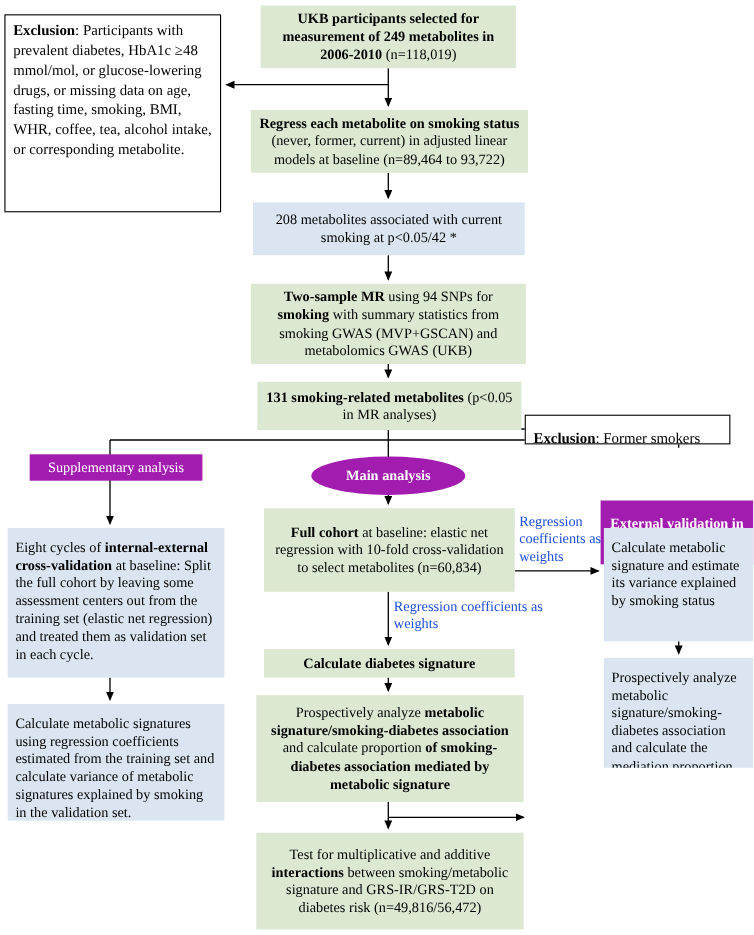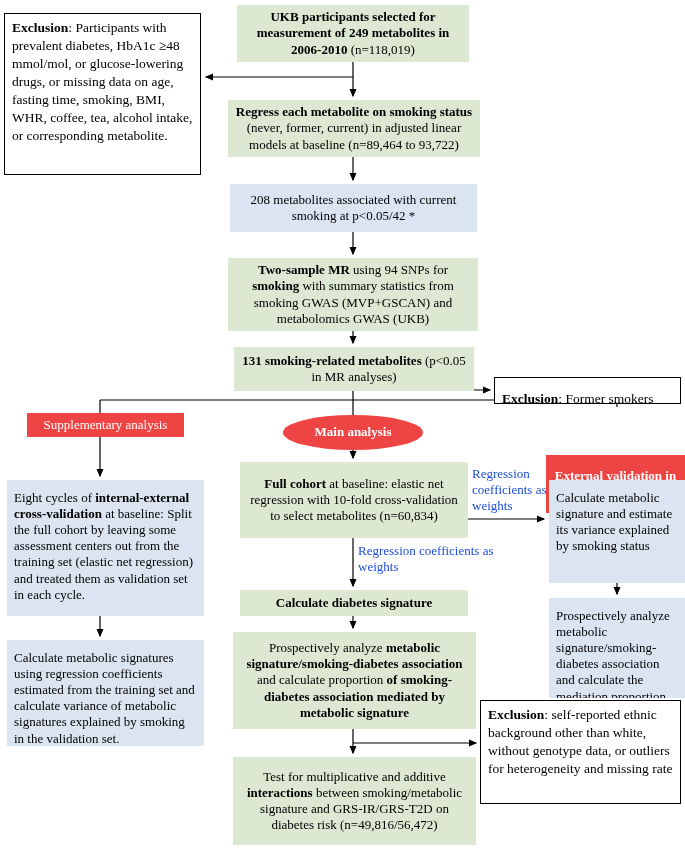--- a/index.html
+++ b/index.html
@@ -13,21 +13,21 @@
     position:absolute; box-sizing:border-box; z-index:1;
     font-size:13px; line-height:1.24;
   }
   .center { display:flex; align-items:center; justify-content:center; text-align:center; padding:2px 6px; }
   .center .txt { width:100%; }
   .green { background:#dce8d2; }
   .blue  { background:#dbe5f1; }
   .excl  { background:#ffffff; border:1px solid #000; padding:5px 7px; font-size:13.5px; line-height:1.33; }
   .leftalign { padding:10px 7px; }
   .vflex { display:flex; align-items:center; }
-  .orangebox { background:#ef4444; color:#fff; }
+  .orangebox { background:#a21caf; color:#fff; }
   .ellipse { border-radius:50%; font-weight:bold; }
   .orange-text { position:absolute; z-index:2; color:#1d4ed8; font-size:13px; line-height:1.22; }
 </style>
 </head>
 <body>
 
 <div class="canvas">
 
   <svg class="arrows" width="685" height="850" viewBox="0 0 685 850">
     <defs>
@@ -55,41 +55,41 @@
       <line x1="353" y1="743" x2="476" y2="743" marker-end="url(#ah)"></line>
       <line x1="617" y1="583" x2="617" y2="594" marker-end="url(#ah)"></line>
       <line x1="100" y1="616" x2="100" y2="636" marker-end="url(#ah)"></line>
     </g>
   </svg>
 
   <div class="box green center" style="left:237px; top:5px; width:232px; height:57px;">
     <span class="txt"><span style="font-weight: bold;">UKB participants selected for measurement of 249 metabolites in 2006-2010 </span><span>(n=118,019)</span></span>
   </div>
 
-  <div class="box excl" style="left:4px; top:13px; width:197px; height:162px;">
+  <div class="box excl" style="left:4px; top:13px; width:197px; height:180px;">
     <span><span style="font-weight: bold;">Exclusion</span><span>: Participants with prevalent diabetes, HbA1c ≥48 mmol/mol, or glucose-lowering drugs, or missing data on age, fasting time, smoking, BMI, WHR, coffee, tea, alcohol intake, or corresponding metabolite.</span></span>
   </div>
 
   <div class="box green center" style="left:228px; top:100px; width:252px; height:57px;">
     <span class="txt"><span style="font-weight: bold;">Regress each metabolite on smoking status </span><span>(never, former, current) in adjusted linear models at baseline (n=89,464 to 93,722)</span></span>
   </div>
 
   <div class="box blue center" style="left:230px; top:184px; width:247px; height:48px;">
     <span class="txt"><span>208 metabolites associated with current smoking at p&lt;0.05/42 *</span></span>
   </div>
 
   <div class="box green center" style="left:228px; top:258px; width:250px; height:73px;">
     <span class="txt"><span style="font-weight: bold;">Two-sample MR </span><span>using 94 SNPs for </span><span style="font-weight: bold;">smoking </span><span>with summary statistics from smoking GWAS (MVP+GSCAN) and metabolomics GWAS (UKB)</span></span>
   </div>
 
   <div class="box green center" style="left:234px; top:347px; width:240px; height:44px;">
     <span class="txt"><span style="font-weight: bold;">131 smoking-related metabolites </span><span>(p&lt;0.05 in MR analyses)</span></span>
   </div>
 
-  <div class="box excl vflex" style="left:494px; top:377px; width:187px; height:27px; padding-top:18px; padding-bottom:2px;align-items:center;">
+  <div class="box excl vflex" style="left:477px; top:377px; width:187px; height:27px; padding-top:18px; padding-bottom:2px;align-items:center;">
     <span><span style="font-weight: bold;">Exclusion</span><span>: Former smokers</span></span>
   </div>
 
   <div class="box orangebox center" style="left:27px; top:413px; width:157px; height:24px; font-size:13px;">
     <span class="txt">Supplementary analysis</span>
   </div>
 
   <div class="box orangebox ellipse center" style="left:283px; top:415px; width:140px; height:35px;">
     <span class="txt">Main analysis</span>
   </div>
@@ -131,17 +131,14 @@
   </div>
 
   <div class="box blue leftalign" style="left:549px; top:480px; width:136px; height:103px;">
     <span><span>Calculate metabolic signature and estimate its variance explained by smoking status</span></span>
   </div>
 
   <div class="box blue leftalign" style="left:549px; top:598px; width:136px; height:100px; overflow:hidden;">
     <span><span>Prospectively analyze metabolic signature/smoking-diabetes association and calculate the mediation proportion</span></span>
   </div>
 
-  <div class="box excl" style="left:480px; top:700px; width:201px; height:104px;">
-    <span><span style="font-weight: bold;">Exclusion</span><span>: self-reported ethnic background other than white, without genotype data, or outliers for heterogeneity and missing rate</span></span>
-  </div>
 
 </div>
 
 </body></html>

